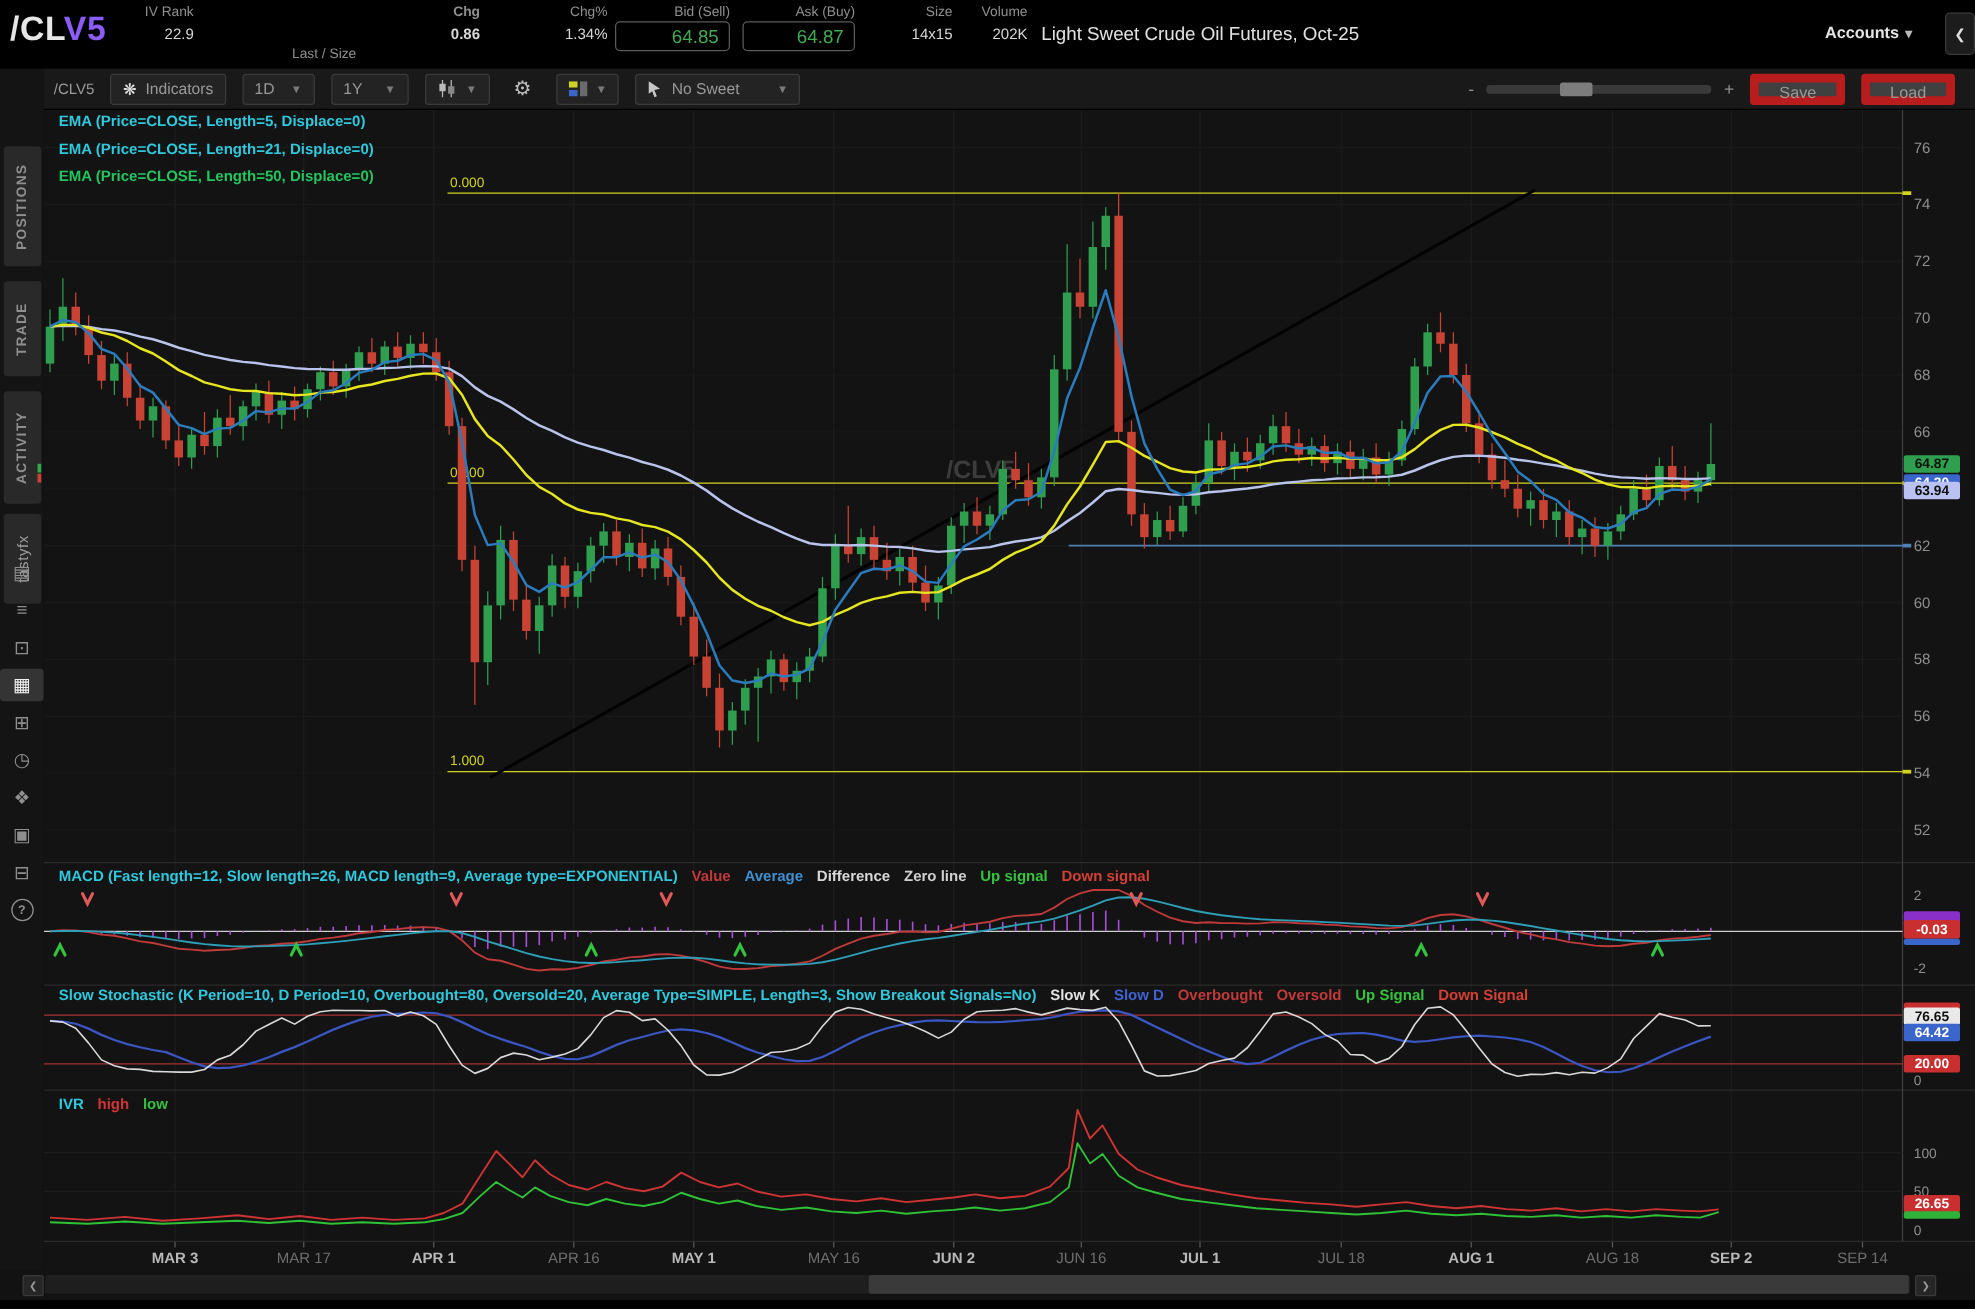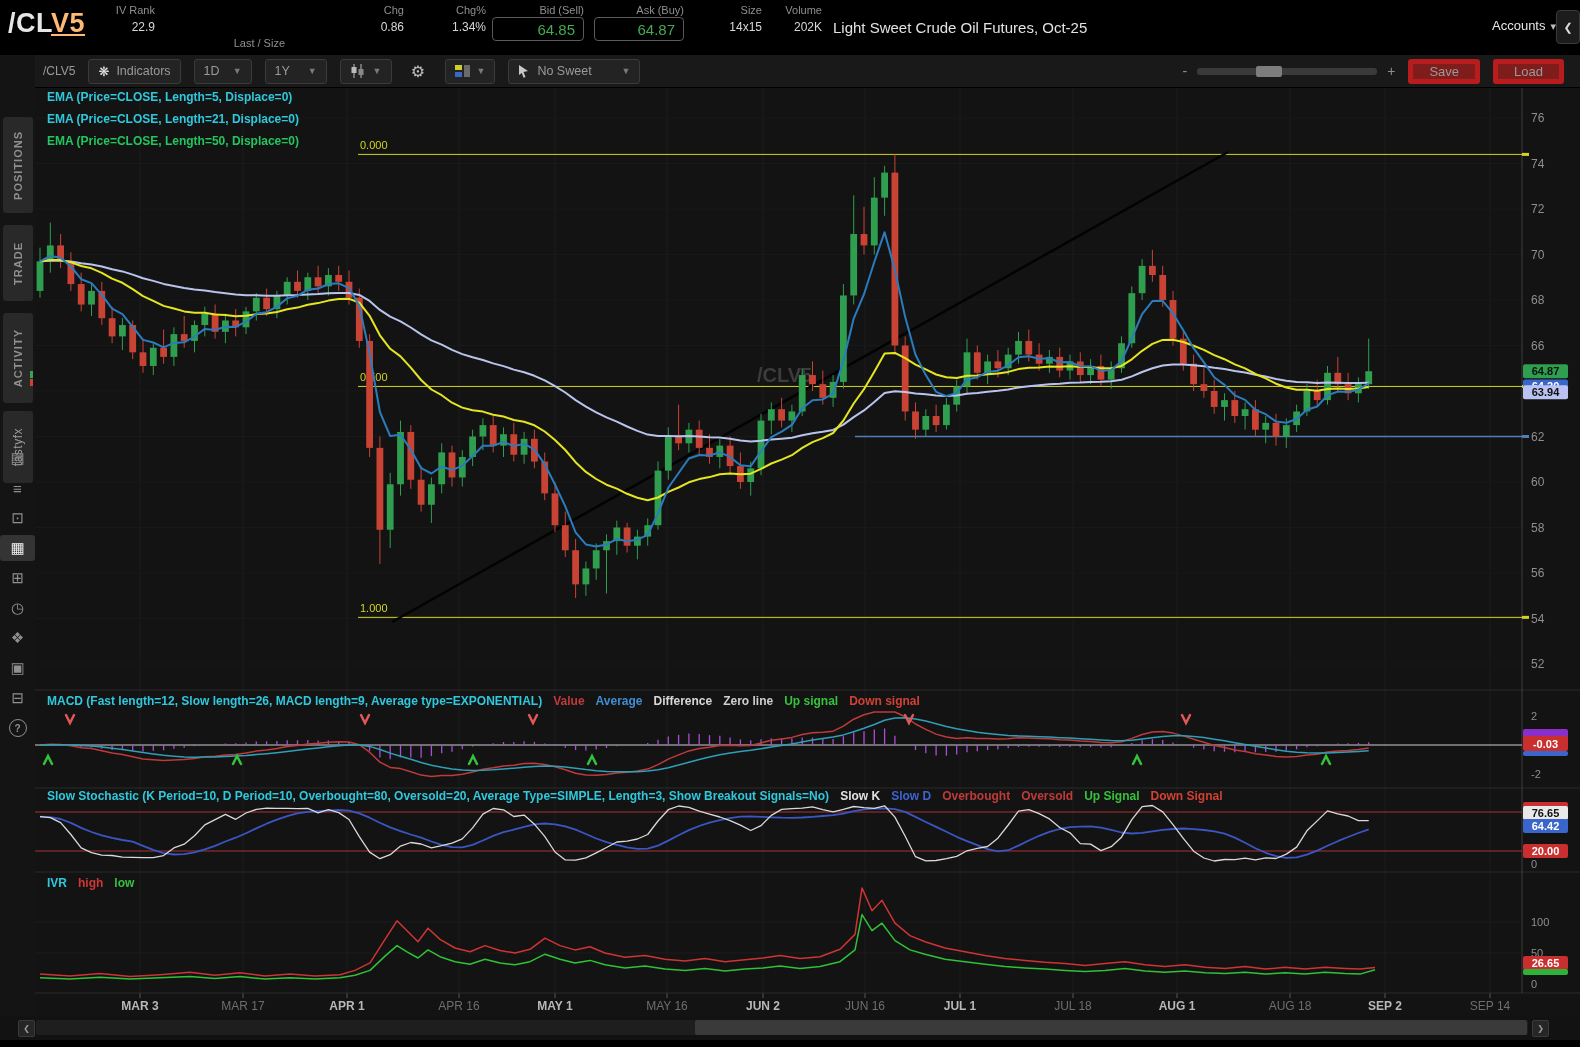--- a/index.html
+++ b/index.html
@@ -2,30 +2,30 @@
 <html><head>
 <meta charset="utf-8">
 <style>
   html,body{margin:0;padding:0;background:#000;}
   body{font-family:"Liberation Sans", sans-serif; -webkit-font-smoothing:antialiased;}
   #root{position:relative;width:1580px;height:1047px;background:#0b0b0b;overflow:hidden;}
 
   
   #topbar{position:absolute;left:0;top:0;width:1580px;height:55px;background:#000;}
   .hsym{position:absolute;left:8px;top:8px;font-size:27px;font-weight:bold;letter-spacing:.5px;}
-  .hsym .m{color:#e6e6e6;} .hsym .s{color:#fdba74;text-decoration:underline;}
+  .hsym .m{color:#e6e6e6;} .hsym .s{color:#8b5cf6;}
   .hfield{position:absolute;top:0;height:55px;text-align:right;}
   .hfield .lbl{position:absolute;right:0;top:4px;width:100%;font-size:11px;color:#8f8f8f;text-align:right;}
   .hfield .val{position:absolute;right:0;top:20px;width:100%;font-size:12px;color:#d8d8d8;}
   .green{color:#43a953;}
   .qbox{position:absolute;top:17px;height:24px;border:1px solid #5a5a5a;border-radius:4px;
         display:flex;align-items:center;justify-content:flex-end;padding-right:8px;
         font-size:15px;color:#43a953;box-sizing:border-box;}
   #hdesc{position:absolute;left:833px;top:19px;font-size:15px;color:#e2e2e2;}
-  #accounts{position:absolute;left:1460px;top:18px;font-size:13px;font-weight:normal;color:#e6e6e6;cursor:pointer;margin-left:32px;}
+  #accounts{position:absolute;left:1460px;top:18px;font-size:13px;font-weight:bold;color:#e6e6e6;cursor:pointer;}
   #accounts .chev{color:#bbb;font-size:11px;margin-left:5px;}
   #collapse-btn{position:absolute;left:1556px;top:10px;width:22px;height:32px;background:#1c1c1c;
         border:1px solid #3a3a3a;border-radius:4px;color:#ddd;font-size:11px;display:flex;
         align-items:center;justify-content:center;cursor:pointer;}
 
   
   #sidebar{position:absolute;left:0;top:55px;width:35px;height:992px;background:#141414;}
   .vtab{position:absolute;left:3px;width:30px;background:#292929;border-radius:3px;
         display:flex;align-items:center;justify-content:center;cursor:pointer;}
   .vtab span{writing-mode:vertical-rl;transform:rotate(180deg);font-size:11px;font-weight:bold;
@@ -47,21 +47,21 @@
         font-size:12.5px;display:flex;align-items:center;gap:7px;padding:0 9px;cursor:pointer;box-sizing:border-box;}
   .tdd .car{color:#7a7a7a;font-size:9px;margin-left:auto;}
   .ticon{width:27px;height:25px;background:none;border:none;color:#bdbdbd;font-size:16px;display:flex;
         align-items:center;justify-content:center;cursor:pointer;padding:0;}
   #tool-dd{width:132px;}
   #tf-dd{width:58px;} #rng-dd{width:62px;}
   #zoomgrp{margin-left:auto;display:flex;align-items:center;gap:10px;}
   .zsign{color:#8f8f8f;font-size:14px;cursor:pointer;}
   #zslider{position:relative;width:180px;height:7px;background:#3a3a3a;border-radius:3px;cursor:pointer;}
   #zthumb{position:absolute;top:-2px;width:26px;height:11px;background:#7d7d7d;border-radius:2px;}
-  .endbtn{height:25px;background:#7f1d1d;border:5px solid #b91c1c;border-radius:3px;color:#9a9a9a;
+  .endbtn{height:25px;background:#404040;border:7px solid #b91c1c;border-radius:3px;color:#9a9a9a;
         font-size:13px;padding:0 16px;cursor:pointer;}
   #load-btn{margin-right:16px;}
 
   
   #chartwrap{position:absolute;left:35px;top:88px;width:1545px;height:928px;background:#131313;}
   #plot{position:absolute;left:0;top:0;}
   .ovl{position:absolute;font-size:12px;font-weight:bold;white-space:nowrap;}
   #ema-labels div{margin-bottom:8px;}
   .plabel span{margin-right:11px;}
 
@@ -83,21 +83,21 @@
       <span class="m">/CL</span><span class="s">V5</span>
     </div>
     <div class="hfield" style="left:95px;width:60px;">
       <div class="lbl">IV Rank</div>
       <div class="val">22.9</div>
     </div>
     <div class="hfield" style="left:190px;width:95px;margin-top:33px;">
       <div class="lbl">Last / Size</div>
       <div class="val"><span class="green">64.87</span><span> / 1</span></div>
     </div>
-    <div class="hfield" style="left:344px;width:60px;">
+    <div class="hfield" style="left:324px;width:60px;font-weight:bold;">
       <div class="lbl">Chg</div>
       <div class="val green">0.86</div>
     </div>
     <div class="hfield" style="left:420px;width:66px;">
       <div class="lbl">Chg%</div>
       <div class="val green">1.34%</div>
     </div>
     <div class="hfield" style="left:492px;width:92px;">
       <div class="lbl">Bid (Sell)</div>
     </div>

